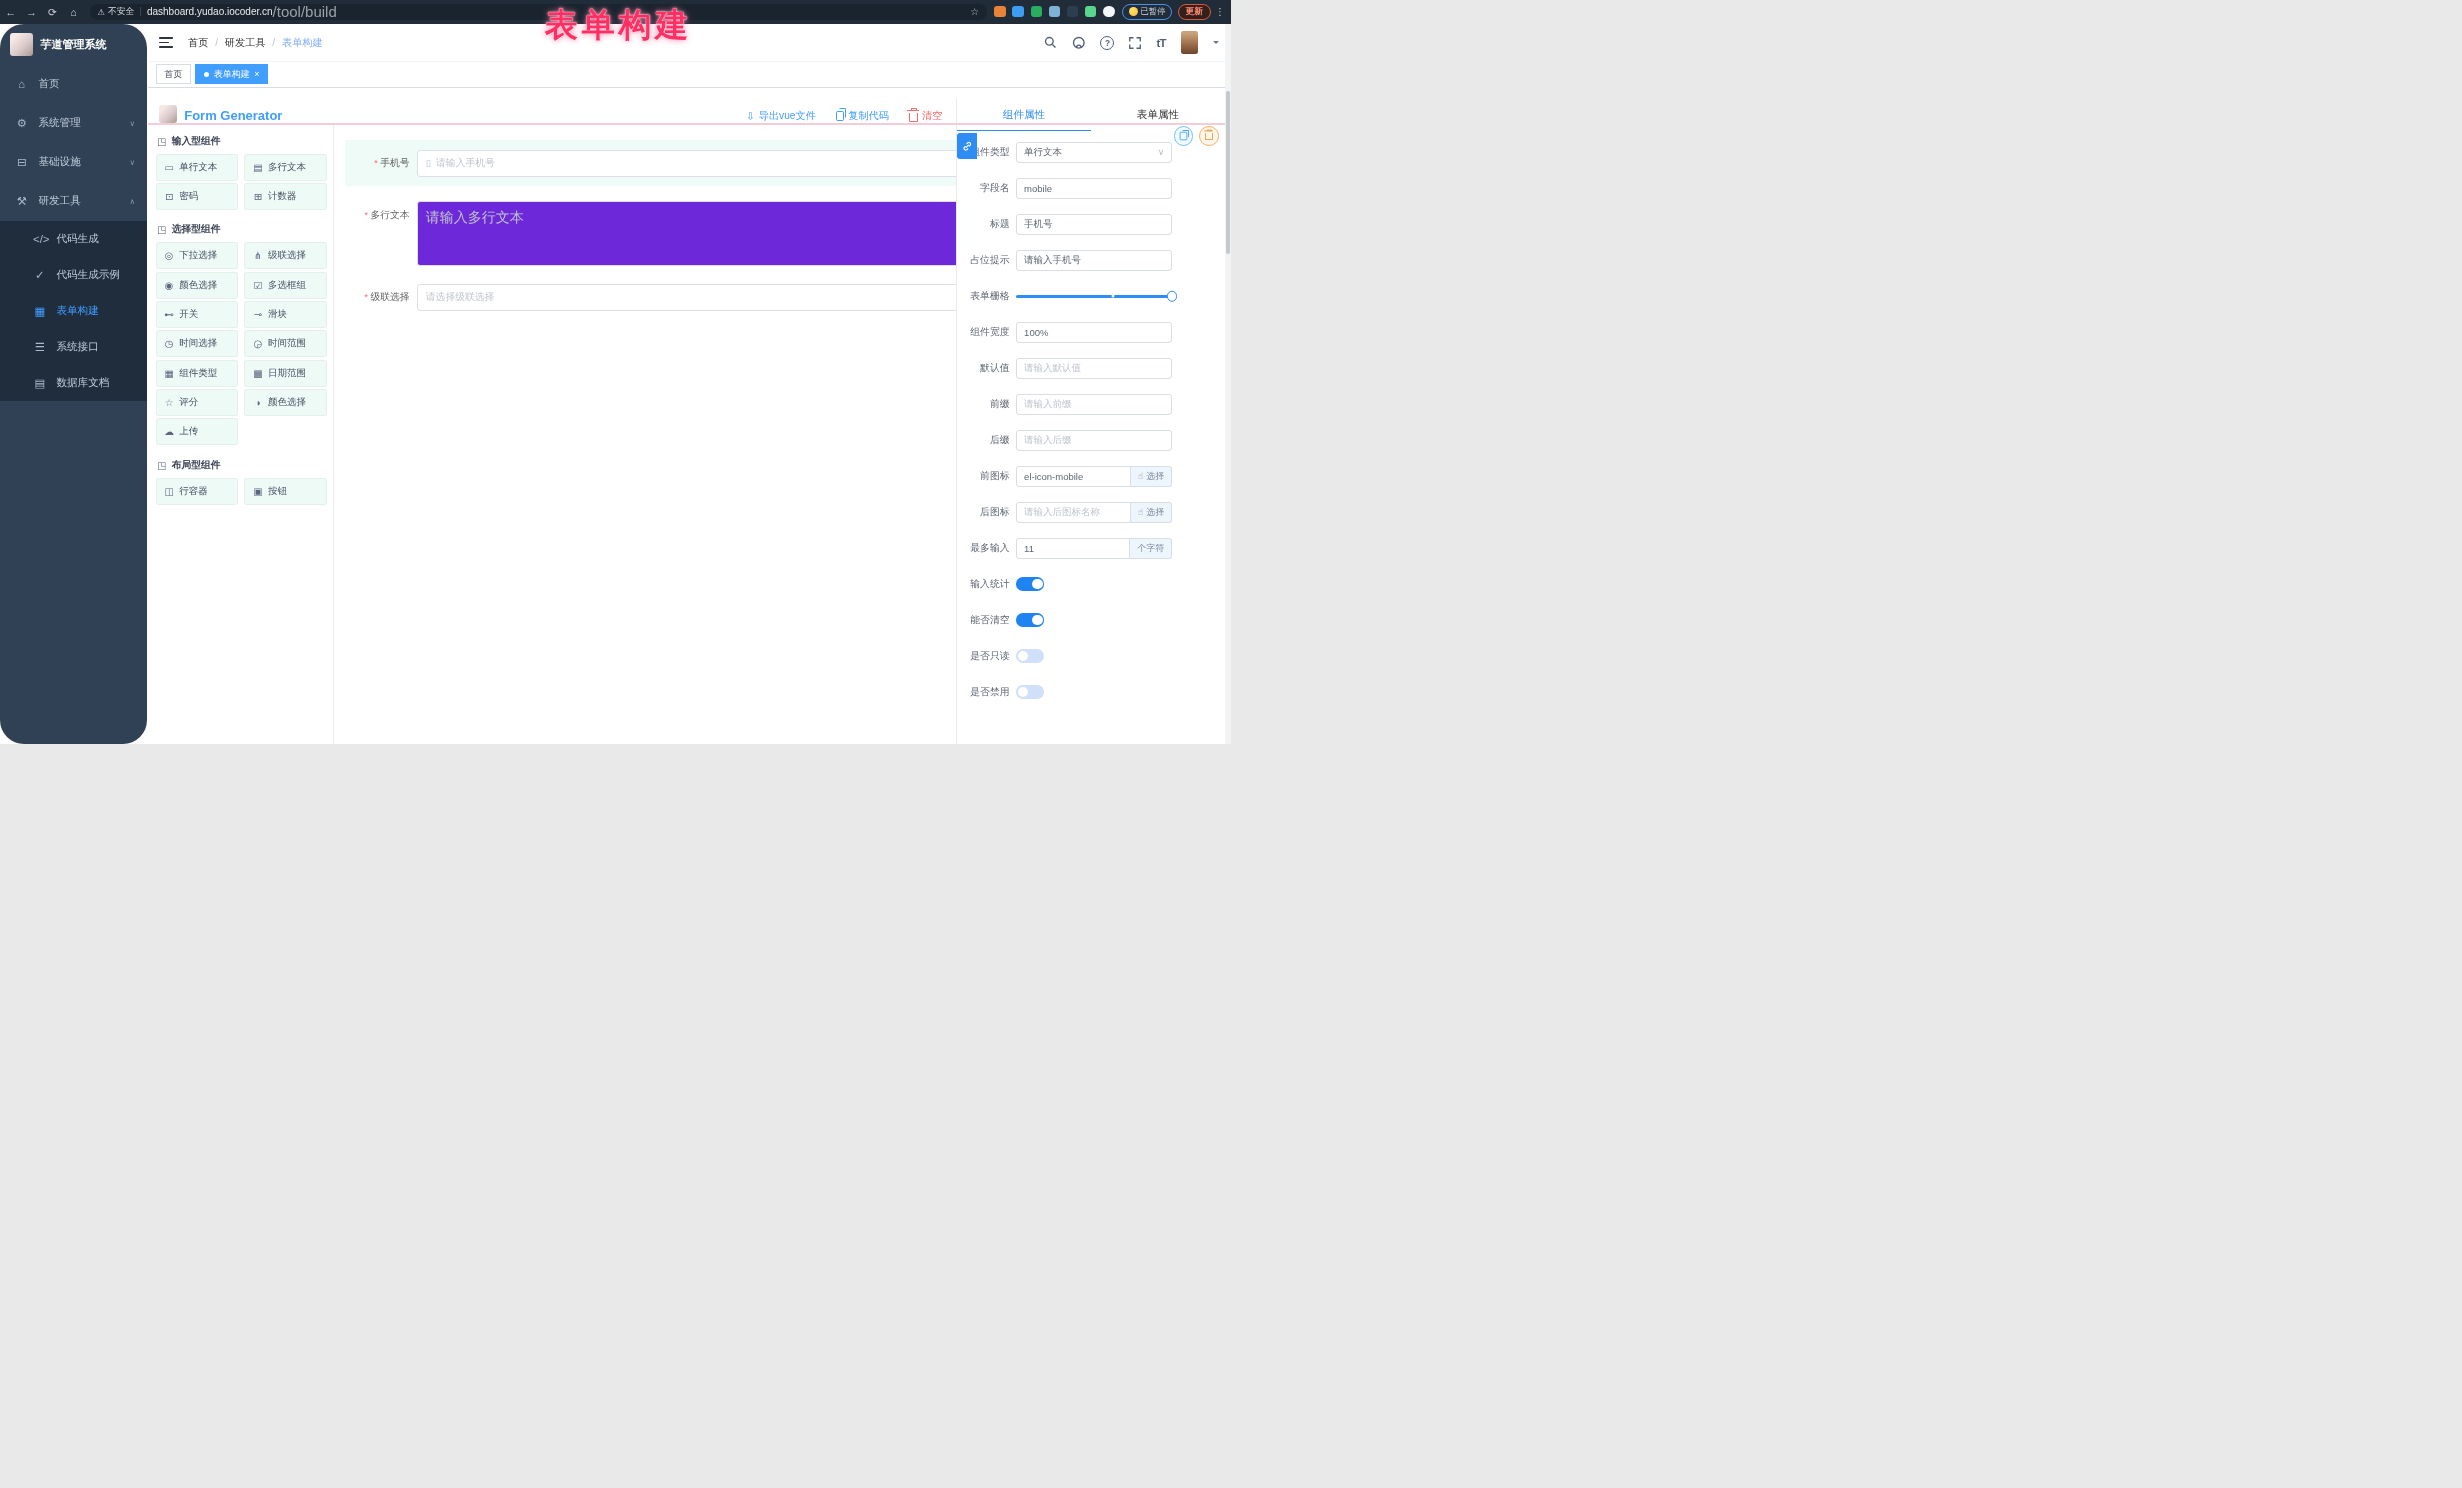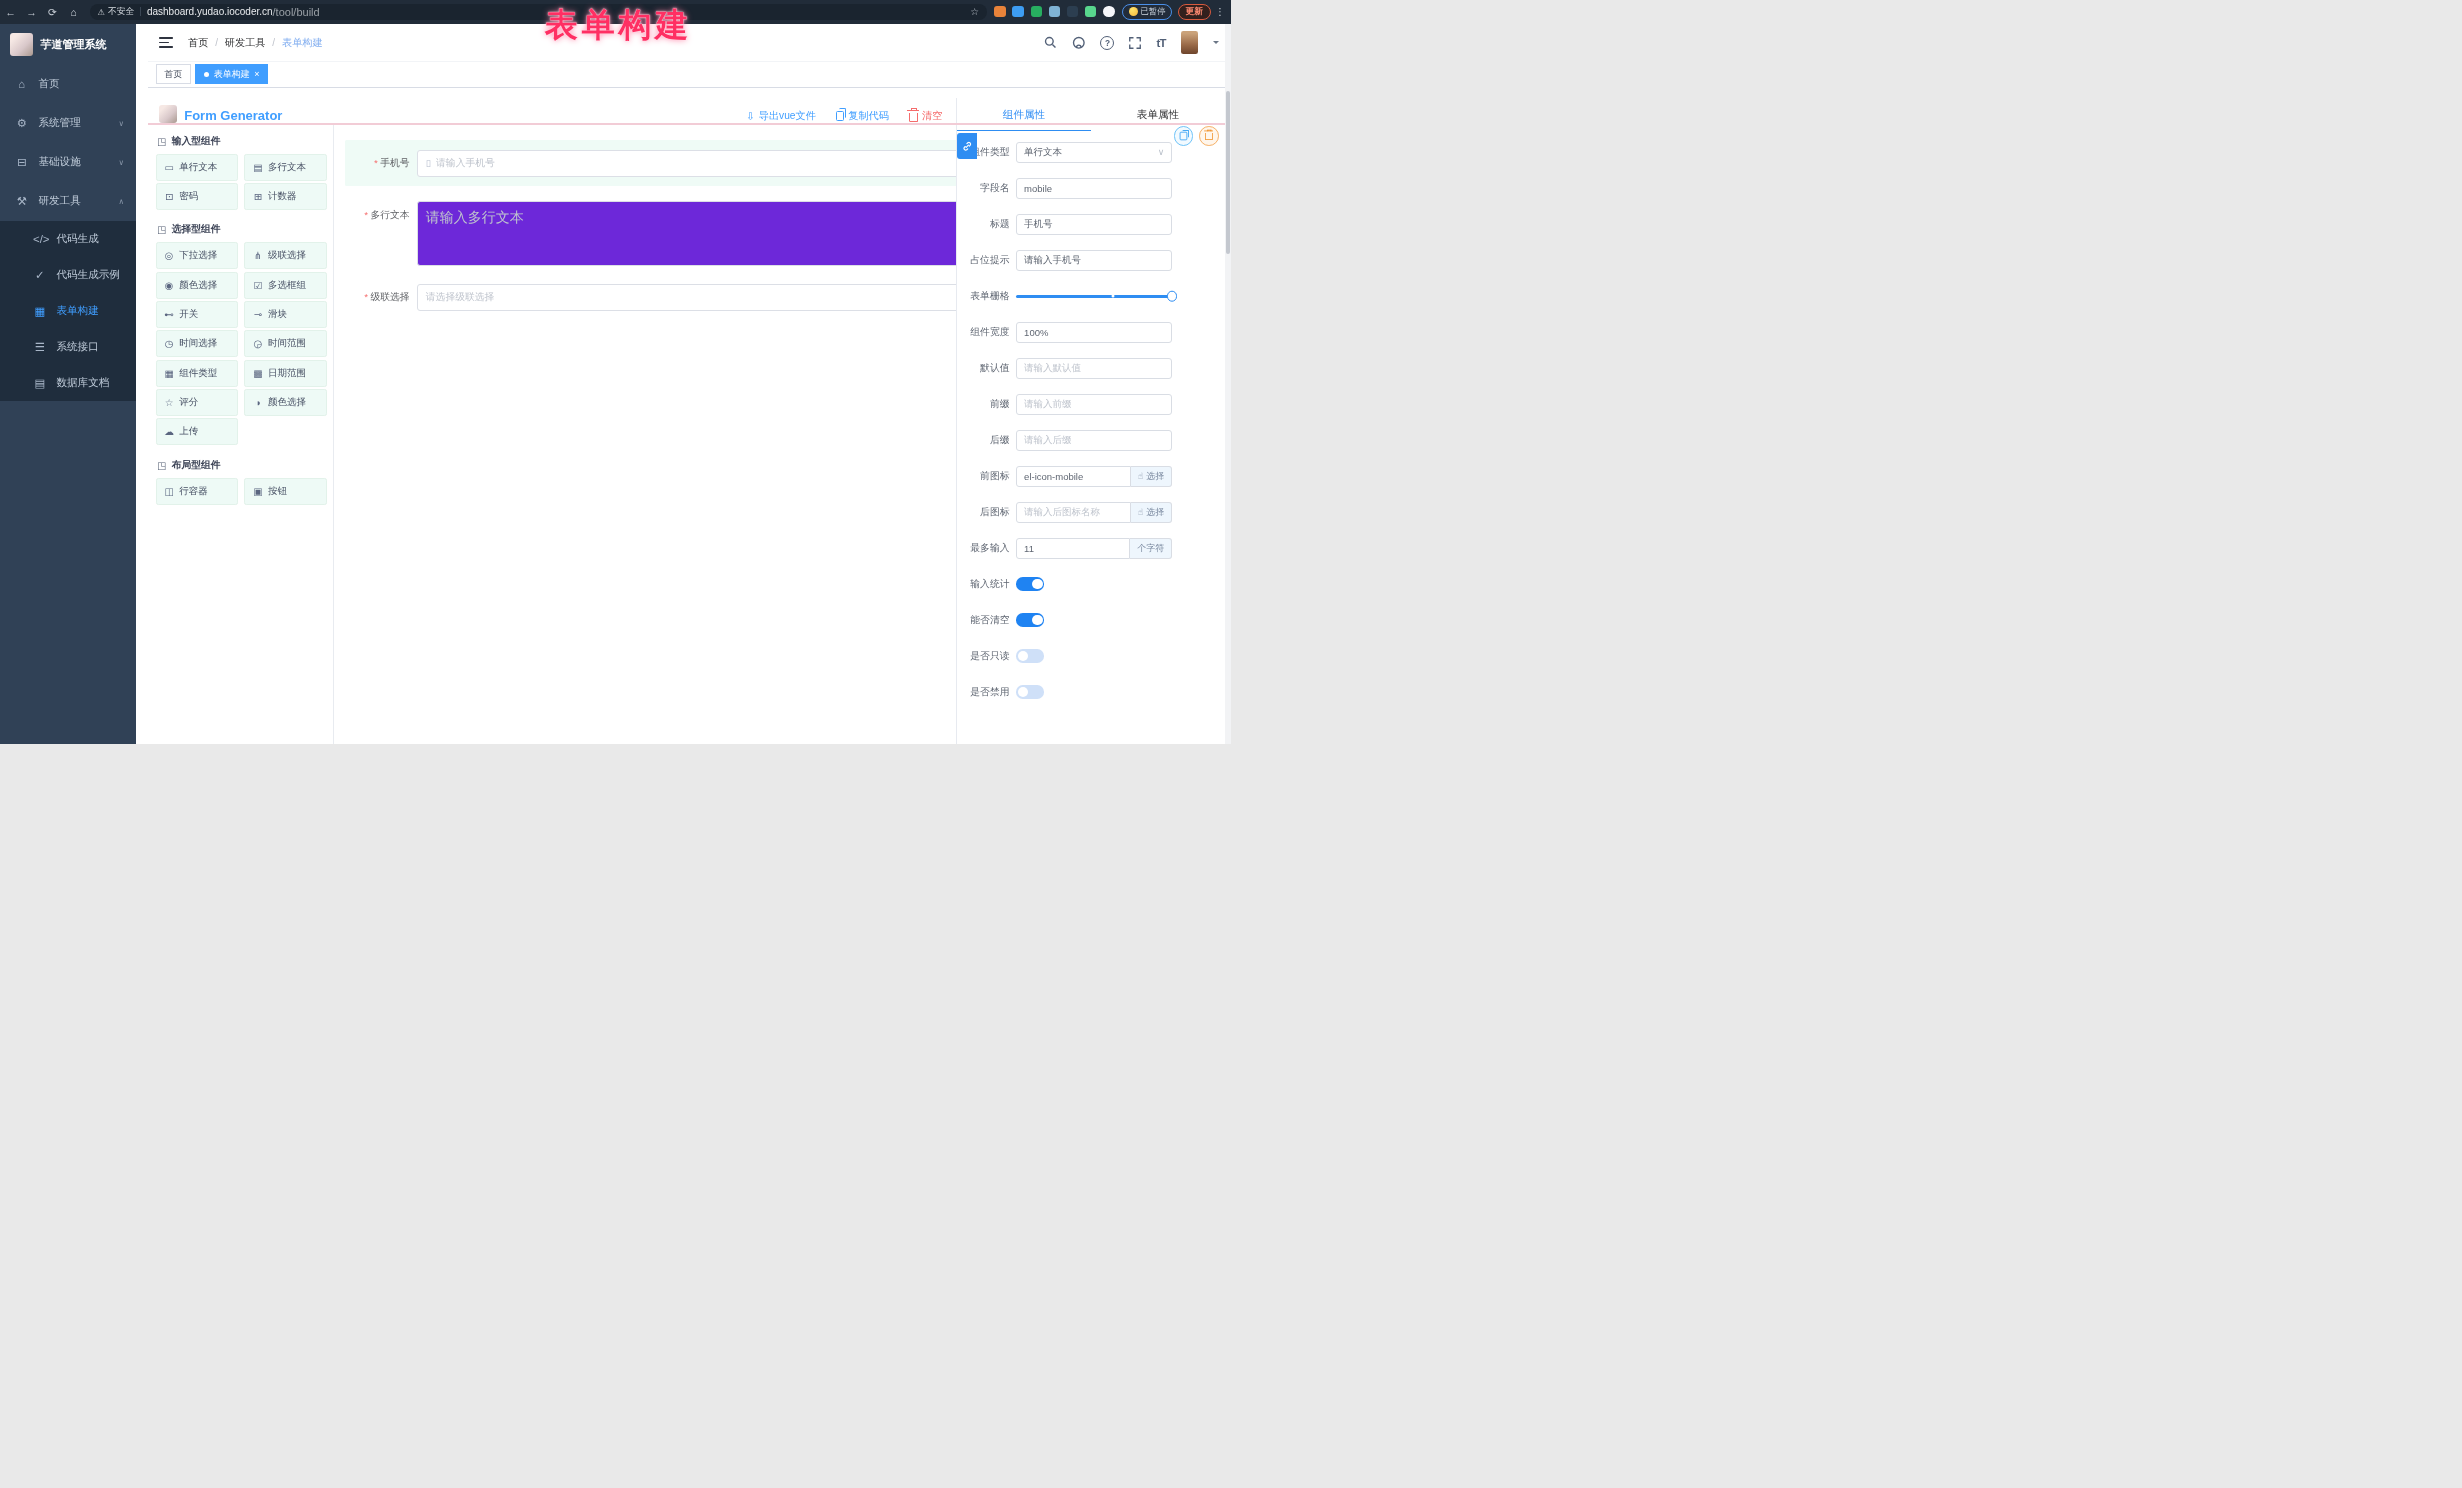--- a/index.html
+++ b/index.html
@@ -6,35 +6,35 @@
   .screen{position:relative;width:1231px;height:744px;background:#fff;overflow:hidden;}
 
   
   .browser{position:absolute;top:0;left:0;right:0;height:23.5px;background:#212c39;display:flex;align-items:center;z-index:30;}
   .nav-ic{width:21px;text-align:center;color:#c5ccd4;font-size:10.6px;cursor:pointer;}
   .url-pill{flex:1;height:16px;margin:0 7.6px 0 6px;background:#1a242f;border-radius:8.3px;display:flex;align-items:center;padding:0 7.6px;min-width:0;}
   .warn-ic{color:#d8dde2;font-size:8.3px;margin-right:3px;}
   .sec-label{color:#d8dde2;font-size:8.7px;}
   .pill-div{width:0.8px;height:9px;background:#3a4654;margin:0 6px;}
   .url-host{color:#e8eaed;font-size:10px;white-space:nowrap;}
-  .url-path{color:#9aa0a6;font-size:11px;white-space:nowrap;}
+  .url-path{color:#9aa0a6;font-size:15px;white-space:nowrap;}
   .pill-spacer{flex:1;}
   .star-ic{color:#c5ccd4;font-size:9.8px;cursor:pointer;}
   .ext-row{display:flex;align-items:center;gap:6.8px;margin-right:7.6px;}
   .ext-chip{width:11.4px;height:11.4px;border-radius:3px;cursor:pointer;}
   .paused-badge{height:13.6px;border:1.5px solid #4a8fe8;border-radius:8.3px;background:#222c3a;color:#cdd6e0;font-size:8.3px;display:flex;align-items:center;gap:3px;padding:0 5.3px;margin-right:6px;cursor:pointer;white-space:nowrap;}
   .emoji-face{width:9px;height:9px;border-radius:50%;background:radial-gradient(circle at 35% 30%,#ffe56b,#f6b73c);position:relative;}
   .update-btn{height:13.6px;border:1.5px solid #d85a3e;border-radius:8.3px;background:#33201d;color:#ff8a70;font-size:8.7px;font-weight:bold;display:flex;align-items:center;padding:0 6.8px;margin-right:4.5px;cursor:pointer;white-space:nowrap;}
   .kebab{color:#cfd5dc;font-size:9.8px;margin-right:6px;cursor:pointer;}
 
   
   .annotation{position:absolute;top:3px;left:50%;transform:translateX(-48%);z-index:60;font-size:33px;font-weight:bold;letter-spacing:3.8px;color:#ff2f63;text-shadow:0 0 0.8px #fff,0 0 2.3px #ffd0dd,0 0 6.8px rgba(255,120,160,.95);pointer-events:none;white-space:nowrap;}
 
   
-  .sidebar{position:absolute;top:23.5px;left:0;width:136px;bottom:0;background:#304156;color:#bfcbd9;z-index:5;}
+  .sidebar{position:absolute;top:23.5px;left:0;width:147px;bottom:0;background:#304156;color:#bfcbd9;z-index:5;border-radius:24px;}
   .logo-row{height:41px;display:flex;align-items:center;padding-left:9.8px;gap:7.6px;cursor:pointer;}
   .logo-img{width:23px;height:23px;border-radius:3px;background:linear-gradient(135deg,#f6e8e4 20%,#d9c8ca 60%,#a9988f);}
   .logo-title{color:#fff;font-size:11px;font-weight:bold;}
   .side-item{position:relative;height:39px;display:flex;align-items:center;padding-left:15px;gap:9.8px;font-size:10.6px;cursor:pointer;}
   .side-item .mi{width:13.6px;text-align:center;font-size:11.4px;color:#a8b6c8;}
   .side-item .chev{position:absolute;right:12px;font-size:7.6px;color:#8795a8;}
   .side-sub{background:#1f2d3d;}
   .side-sub .side-item{height:36px;padding-left:33px;}
   .side-item.active,.side-item.active .mi{color:#409eff;}
 

